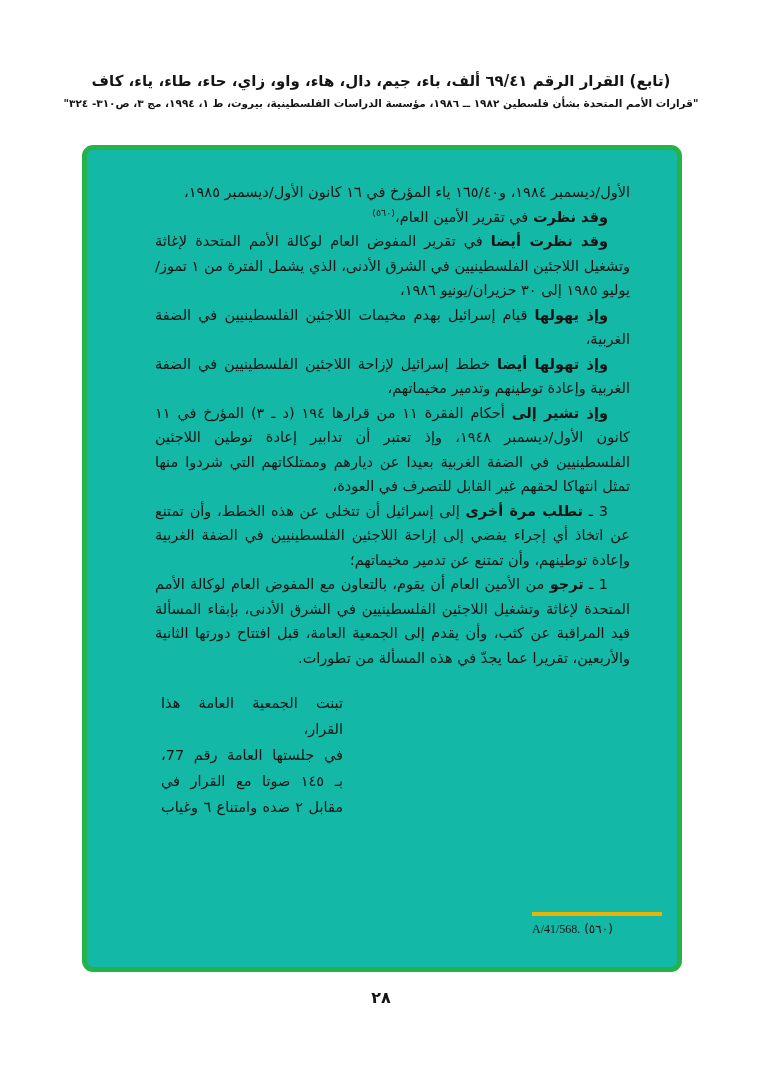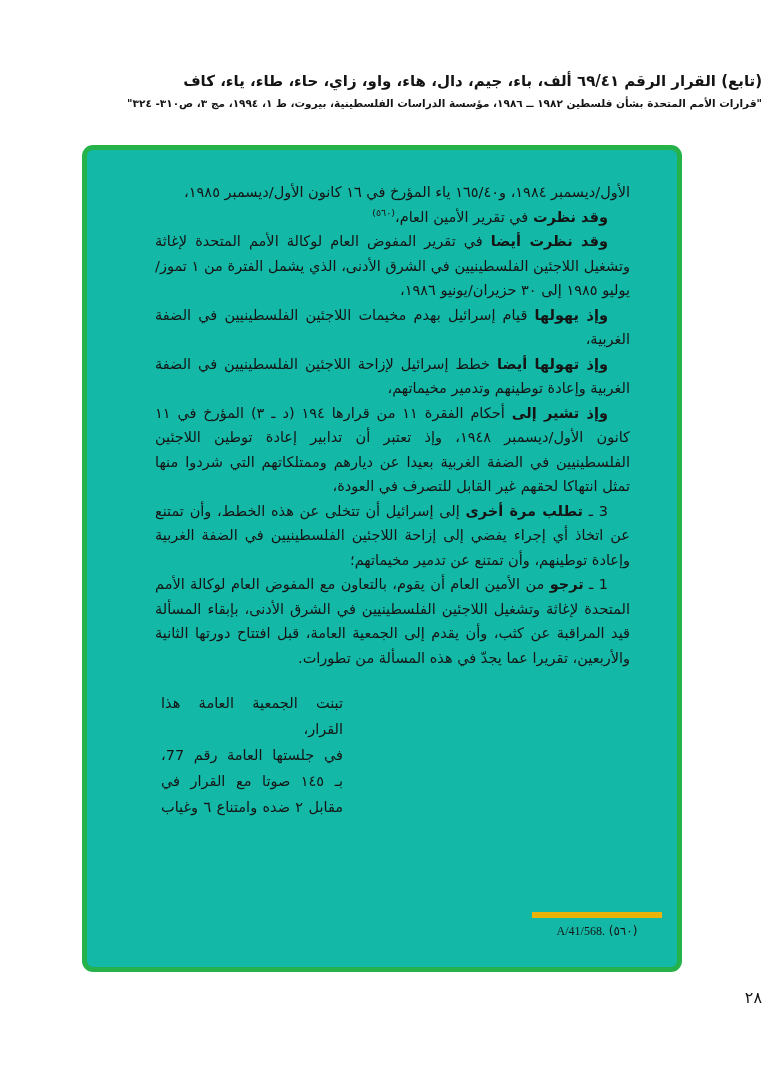--- a/index.html
+++ b/index.html
@@ -1,21 +1,21 @@
 <!DOCTYPE html>
 <html lang="ar"><head>
 <meta charset="utf-8">
 <style>
   html,body{margin:0;padding:0;background:#e8e8e8;}
   .page{
     position:relative;width:762px;height:1081px;background:#ffffff;
     font-family:"DejaVu Sans",sans-serif;color:#141414;overflow:hidden;
     margin:0 auto;
   }
-  .header{position:absolute;top:72px;left:0;right:0;direction:rtl;}
+  .header{position:absolute;top:72px;left:0;right:0;text-align:center;direction:rtl;}
   .header-line1{font-weight:bold;font-size:15px;letter-spacing:0;}
   .header-line2{font-weight:bold;font-size:10.5px;margin-top:7px;}
   .green-box{
     position:absolute;left:82px;top:145px;width:600px;height:827px;
     border:5px solid #26b24a;border-radius:11px;box-sizing:border-box;background:#14b8a6;
   }
   .content{
     position:absolute;top:30px;left:68px;right:47px;
     direction:rtl;text-align:justify;
     font-size:14.5px;line-height:24.5px;
@@ -24,27 +24,27 @@
   .para.continuation{text-indent:0;}
   .lead{font-weight:bold;}
   .fnref{font-size:9.5px;vertical-align:super;line-height:0;}
   .closing{
     width:182px;margin:20px auto 0 0;margin-right:auto;margin-left:6px;
     direction:rtl;
   }
   .closing-line{text-align:justify;text-align-last:justify;line-height:26px;font-size:14.5px;}
   .footnote{
     position:absolute;right:15px;top:762px;width:130px;
-    border-top:6px solid #eab308;padding-top:6px;
-    direction:rtl;text-align:center;font-size:12px;white-space:nowrap;
+    border-top:4px solid #eab308;padding-top:6px;
+    direction:rtl;text-align:left;font-size:12px;white-space:nowrap;
   }
   .footnote .ref{font-family:"Liberation Serif",serif;direction:ltr;unicode-bidi:embed;}
   .page-number{
-    position:absolute;top:988px;left:0;right:0;text-align:right;
-    font-weight:normal;font-size:16px;direction:rtl;
+    position:absolute;top:988px;left:0;right:0;text-align:center;
+    font-weight:bold;font-size:16px;direction:rtl;
   }
 </style>
 </head>
 <body>
 
 <div class="page">
 
   <div class="header">
     <div class="header-line1">(تابع) القرار الرقم ٦٩/٤١ ألف، باء، جيم، دال، هاء، واو، زاي، حاء، طاء، ياء، كاف</div>
     <div class="header-line2">"قرارات الأمم المتحدة بشأن فلسطين ١٩٨٢ ــ ١٩٨٦، مؤسسة الدراسات الفلسطينية، بيروت، ط ١، ١٩٩٤، مج ٣، ص٣١٠- ٣٢٤"</div>

